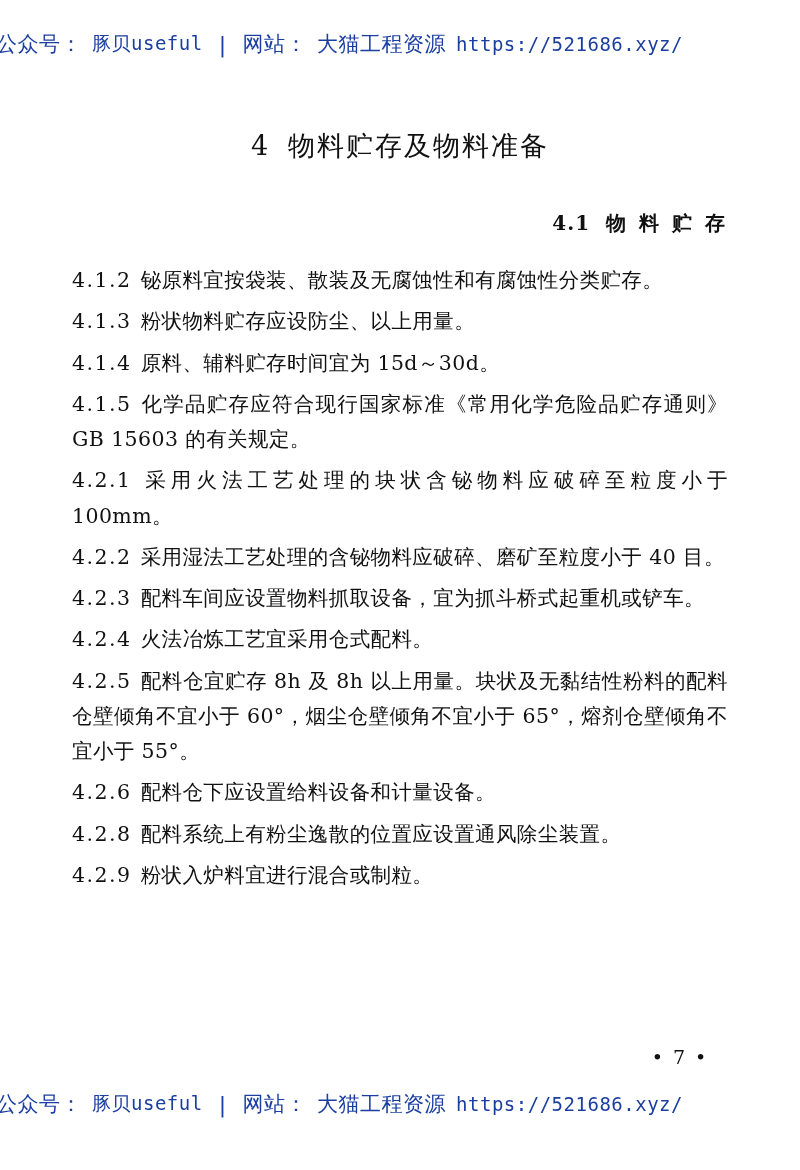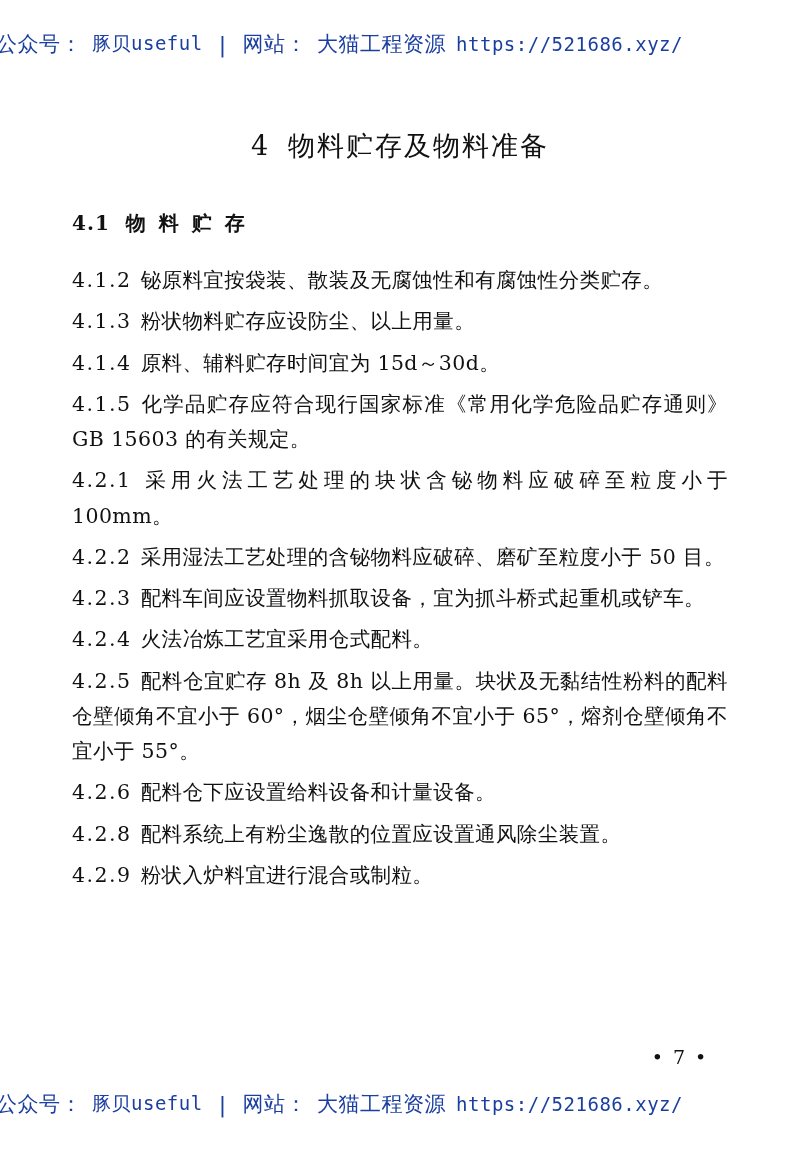--- a/index.html
+++ b/index.html
@@ -66,21 +66,21 @@
     text-align: center;
     margin: 0 0 46px 0;
     letter-spacing: 2px;
   }
   h1.chapter-title .num {
     margin-right: 18px;
   }
   h2.section-title {
     font-size: 20px;
     font-weight: bold;
-    text-align: left;
+    text-align: right;
     margin: 0 0 26px 0;
     letter-spacing: 3px;
   }
   h2.section-title .num {
     margin-right: 16px;
     letter-spacing: 1px;
   }
   .section-2 {
     margin-top: 34px;
   }
@@ -149,21 +149,21 @@
     </p>
     <p class="clause">
       <span class="cnum">4.1.5</span><span class="ctext">化学品贮存应符合现行国家标准《常用化学危险品贮存通则》GB 15603 的有关规定。</span>
     </p>
 
 
     <p class="clause indent-extra">
       <span class="cnum">4.2.1</span><span class="ctext">采用火法工艺处理的块状含铋物料应破碎至粒度小于 100mm。</span>
     </p>
     <p class="clause">
-      <span class="cnum">4.2.2</span><span class="ctext">采用湿法工艺处理的含铋物料应破碎、磨矿至粒度小于 50 目。</span>
+      <span class="cnum">4.2.2</span><span class="ctext">采用湿法工艺处理的含铋物料应破碎、磨矿至粒度小于 40 目。</span>
     </p>
     <p class="clause indent-extra">
       <span class="cnum">4.2.3</span><span class="ctext">配料车间应设置物料抓取设备，宜为抓斗桥式起重机或铲车。</span>
     </p>
     <p class="clause indent-extra">
       <span class="cnum">4.2.4</span><span class="ctext">火法冶炼工艺宜采用仓式配料。</span>
     </p>
     <p class="clause indent-extra">
       <span class="cnum">4.2.5</span><span class="ctext">配料仓宜贮存 8h 及 8h 以上用量。块状及无黏结性粉料的配料仓壁倾角不宜小于 60°，烟尘仓壁倾角不宜小于 65°，熔剂仓壁倾角不宜小于 55°。</span>
     </p>

